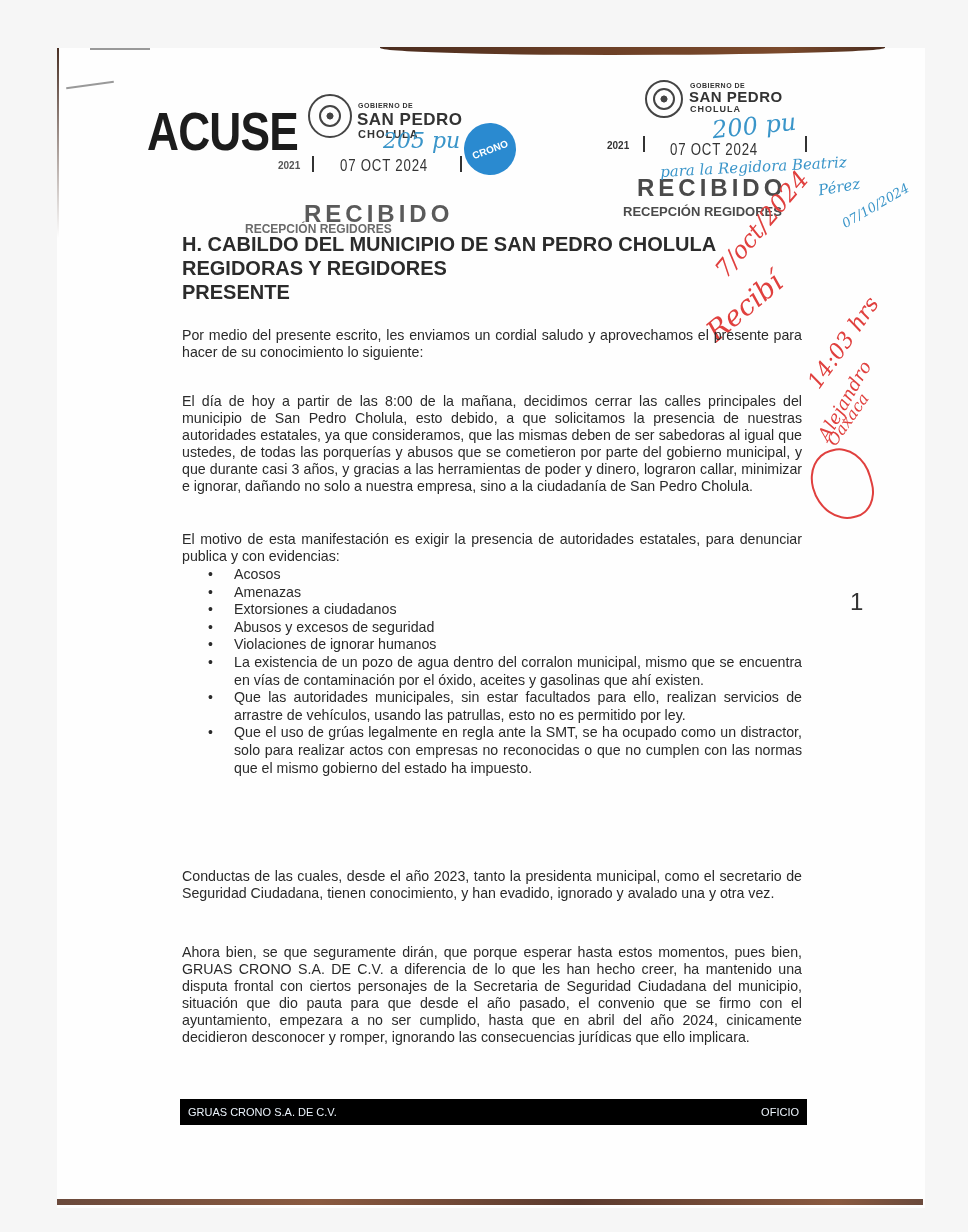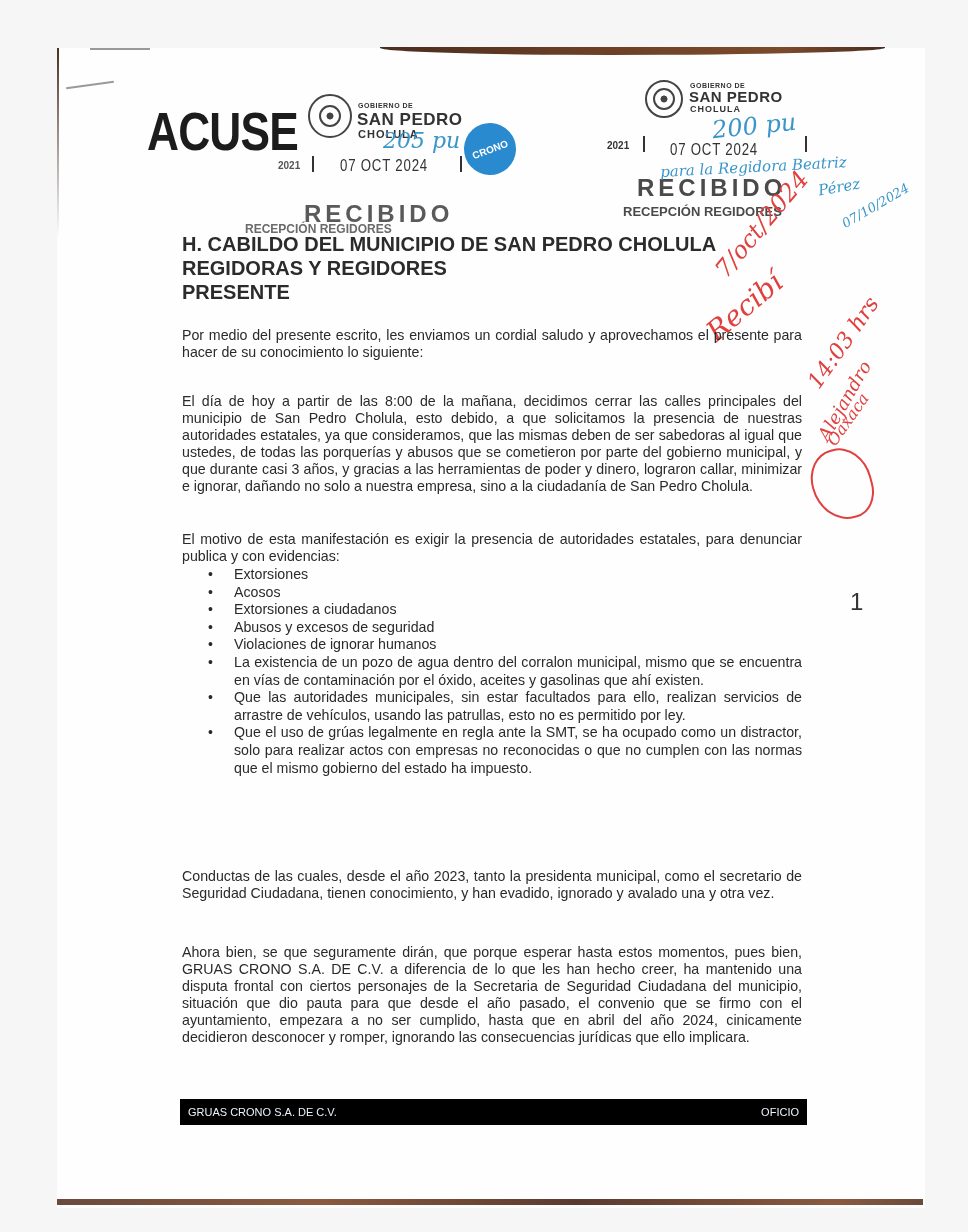--- a/index.html
+++ b/index.html
@@ -166,22 +166,22 @@
   <p>Por medio del presente escrito, les enviamos un cordial saludo y aprovechamos el presente para hacer de su conocimiento lo siguiente:</p>
 </div>
 <div class="text" style="top:383px;margin-top:10px;">
   <p>El día de hoy a partir de las 8:00 de la mañana, decidimos cerrar las calles principales del municipio de San Pedro Cholula, esto debido, a que solicitamos la presencia de nuestras autoridades estatales, ya que consideramos, que las mismas deben de ser sabedoras al igual que ustedes, de todas las porquerías y abusos que se cometieron por parte del gobierno municipal, y que durante casi 3 años, y gracias a las herramientas de poder y dinero, lograron callar, minimizar e ignorar, dañando no solo a nuestra empresa, sino a la ciudadanía de San Pedro Cholula.</p>
 </div>
 <div class="text" style="top:531px;">
   <p>El motivo de esta manifestación es exigir la presencia de autoridades estatales, para denunciar publica y con evidencias:</p>
 </div>
 
 <ul class="bullets" style="top:566px;">
-  <li>Extorsiones</li>
   <li>Acosos</li>
+  <li>Amenazas</li>
   <li>Extorsiones a ciudadanos</li>
   <li>Abusos y excesos de seguridad</li>
   <li>Violaciones de ignorar humanos</li>
   <li>La existencia de un pozo de agua dentro del corralon municipal, mismo que se encuentra en vías de contaminación por el óxido, aceites y gasolinas que ahí existen.</li>
   <li>Que las autoridades municipales, sin estar facultados para ello, realizan servicios de arrastre de vehículos, usando las patrullas, esto no es permitido por ley.</li>
   <li>Que el uso de grúas legalmente en regla ante la SMT, se ha ocupado como un distractor, solo para realizar actos con empresas no reconocidas o que no cumplen con las normas que el mismo gobierno del estado ha impuesto.</li>
 </ul>
 
 <div class="text" style="top:868px;">
   <p>Conductas de las cuales, desde el año 2023, tanto la presidenta municipal, como el secretario de Seguridad Ciudadana, tienen conocimiento, y han evadido, ignorado y avalado una y otra vez.</p>

